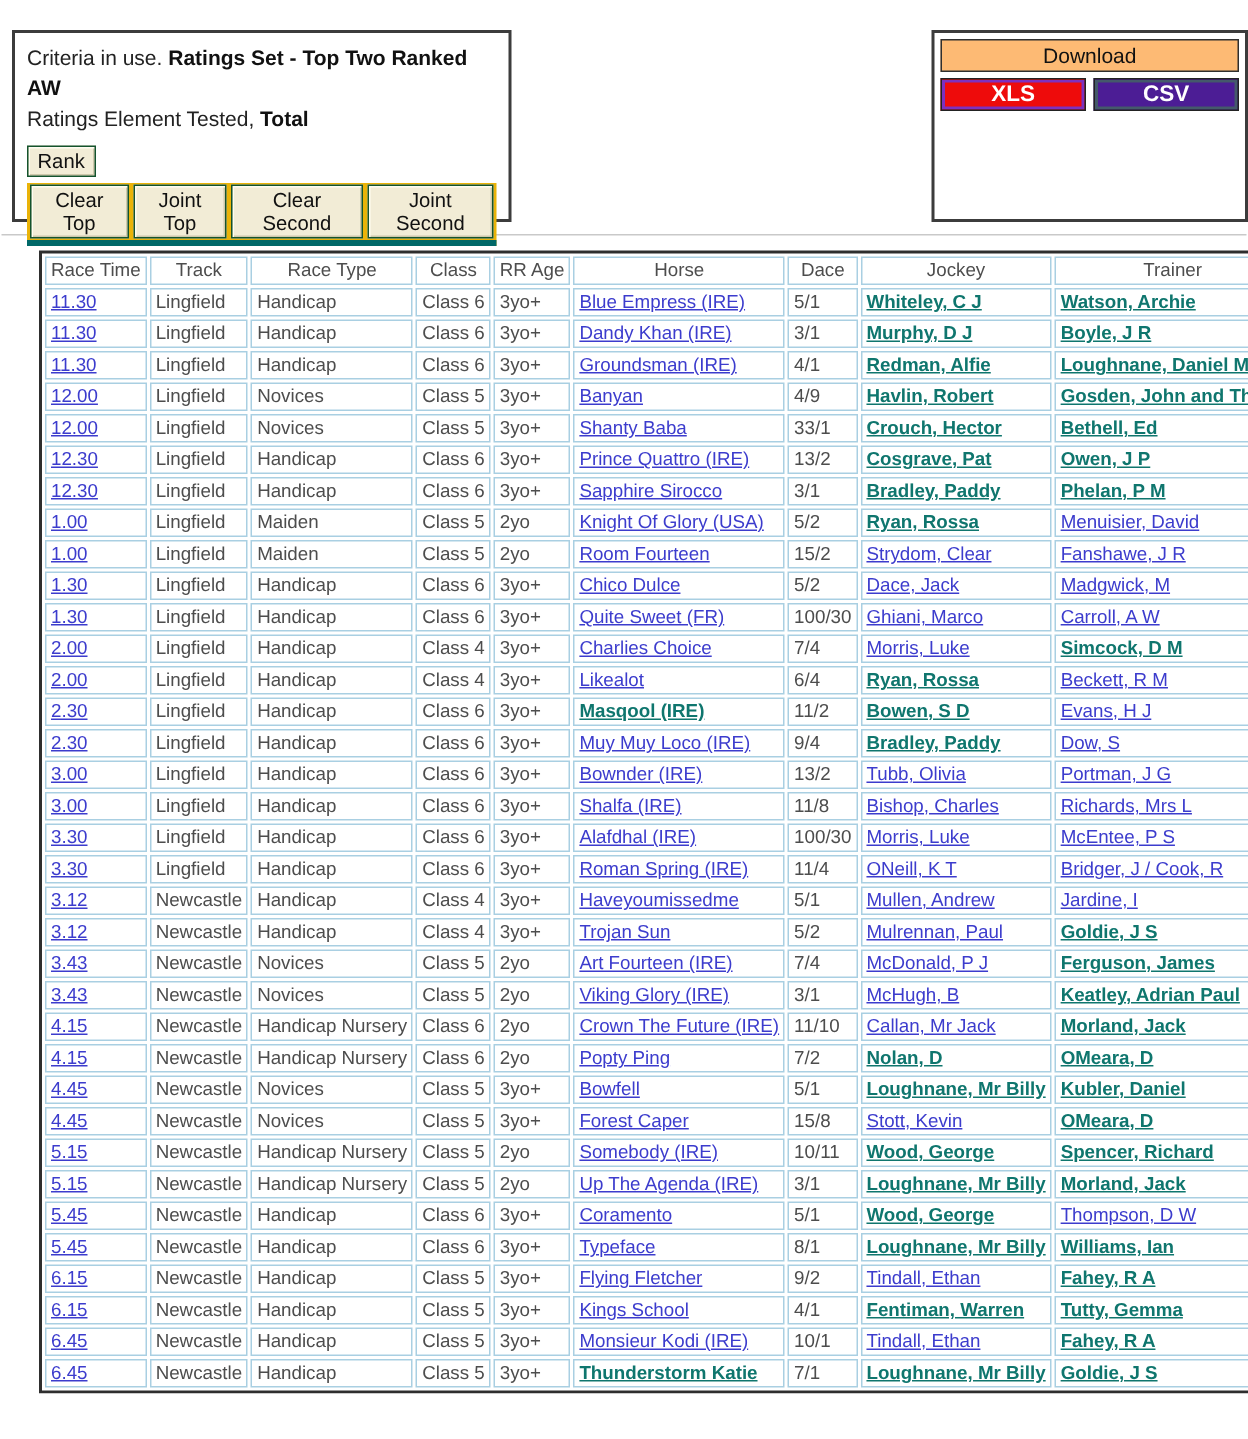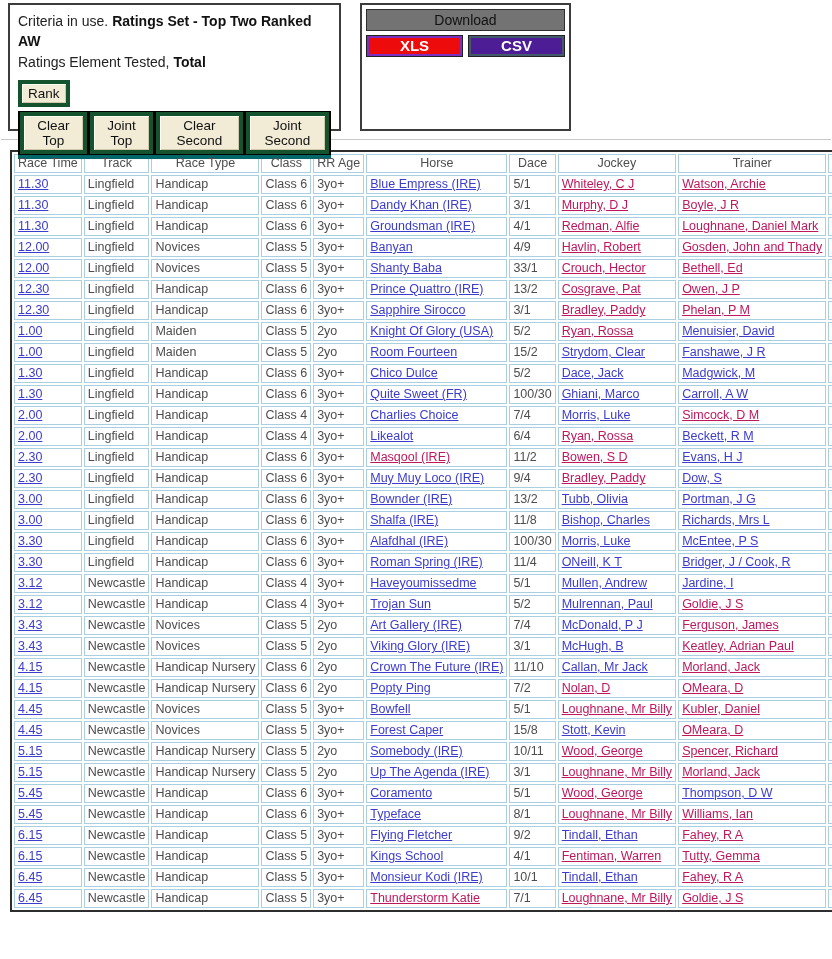--- a/index.html
+++ b/index.html
@@ -1,49 +1,49 @@
 <!DOCTYPE html>
 <html><head>
 <meta charset="utf-8">
 <style>
   html,body{margin:0;padding:0;background:#fff;}
   body{font-family:"Liberation Sans",sans-serif;width:832px;}
-  .page-top{padding:3px 0 0 8px;display:flex;gap:19px;align-items:stretch;}
+  .page-top{padding:20px 0 0 8px;display:flex;gap:19px;align-items:stretch;justify-content:space-between;}
 
   .criteria-box{width:333px;height:128px;box-sizing:border-box;border:2px solid #3c3c3c;padding:6px 8px;}
   .criteria-text{font-size:14px;color:#222;line-height:1.45;}
   .criteria-text b{color:#111;}
   .rank-row{margin-top:8px;}
   .ui-btn{font-family:inherit;font-size:13.5px;color:#111;background:#f2ecd6;
-          border:4px solid #14532d;box-shadow:inset 1px 1px 0 #fffdf2,inset -1px -1px 0 #cfc8ab;
+          border:1px solid #14532d;box-shadow:inset 1px 1px 0 #fffdf2,inset -1px -1px 0 #cfc8ab;
           padding:2px 6px;cursor:pointer;}
-  .button-strip{margin-top:4px;display:inline-flex;gap:3px;background:#000000;
+  .button-strip{margin-top:4px;display:inline-flex;gap:3px;background:#eab308;
                 padding:1px 2px;border-bottom:4px solid #006868;}
 
   .download-box{width:211px;height:128px;box-sizing:border-box;border:2px solid #3c3c3c;padding:4px;}
-  .dl-header{border:1px solid #2f2f2f;background:#737373;color:#111;font-size:14px;
+  .dl-header{border:1px solid #2f2f2f;background:#fdba74;color:#111;font-size:14px;
              text-align:center;padding:2px 0;}
   .dl-row{display:flex;gap:5px;margin-top:4px;}
   .dl-btn{flex:1;display:block;text-align:center;color:#fff;font-weight:bold;font-size:15px;
           line-height:20px;border:1px solid #222;text-decoration:none;cursor:pointer;}
   .dl-btn.xls{background:#ee0b0b;box-shadow:inset 0 0 0 2px #7d30c0;}
   .dl-btn.csv{background:#4c1d95;box-shadow:inset 0 0 0 2px #44596b;}
 
   hr.divider{border:none;border-top:1px solid #c9c9c9;margin:8px 1px 0 1px;}
 
-  .table-wrap{padding:10px 0 0 10px;}
+  .table-wrap{padding:10px 0 0 26px;}
   table.race{border-collapse:separate;border-spacing:2px;border:2px solid #2e2e2e;
              table-layout:fixed;background:#fff;}
   table.race th, table.race td{border:1px solid #a9cfe2;font-size:12.5px;color:#4d4d4d;
              padding:1px 3px;line-height:15px;white-space:nowrap;overflow:hidden;
              font-family:"Liberation Sans",sans-serif;}
   table.race th{text-align:center;font-weight:normal;}
   table.race td{text-align:left;}
   a.lk{color:#3c3ccd;text-decoration:underline;cursor:pointer;}
-  a.lk.v{color:#be185d;}
+  a.lk.v{color:#0f766e;font-weight:bold;}
   col.c-time{width:62px;} col.c-track{width:56px;} col.c-type{width:100px;}
   col.c-class{width:40px;} col.c-age{width:44px;} col.c-horse{width:130px;}
   col.c-odds{width:40px;} col.c-jockey{width:113px;} col.c-trainer{width:128px;}
   col.c-pos{width:68px;}
 </style>
 </head>
 <body>
 
 <div class="page-top">
 
@@ -376,21 +376,21 @@
     <td><a class="lk v">Goldie, J S</a></td>
     <td>Still to Run</td>
   </tr>
 
   <tr>
     <td><a class="lk">3.43</a></td>
     <td>Newcastle</td>
     <td>Novices</td>
     <td>Class 5</td>
     <td>2yo</td>
-    <td><a class="lk">Art Gallery (IRE)</a></td>
+    <td><a class="lk">Art Fourteen (IRE)</a></td>
     <td>7/4</td>
     <td><a class="lk">McDonald, P J</a></td>
     <td><a class="lk v">Ferguson, James</a></td>
     <td>Still to Run</td>
   </tr>
 
   <tr>
     <td><a class="lk">3.43</a></td>
     <td>Newcastle</td>
     <td>Novices</td>

